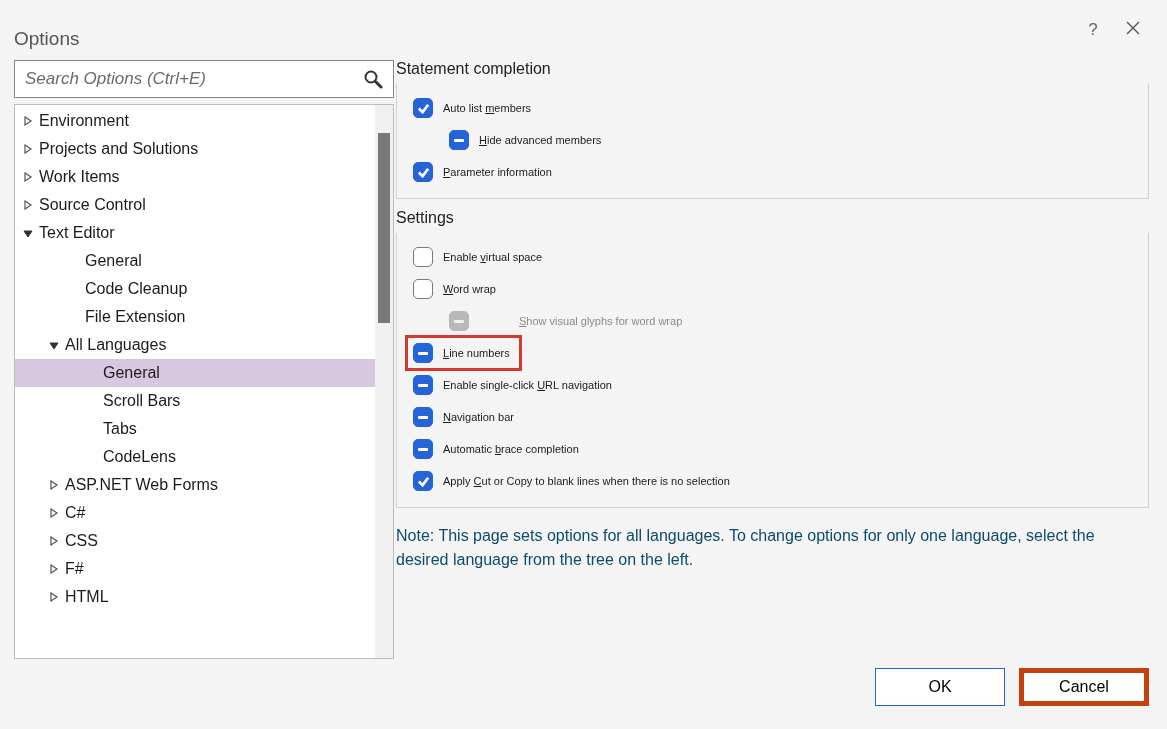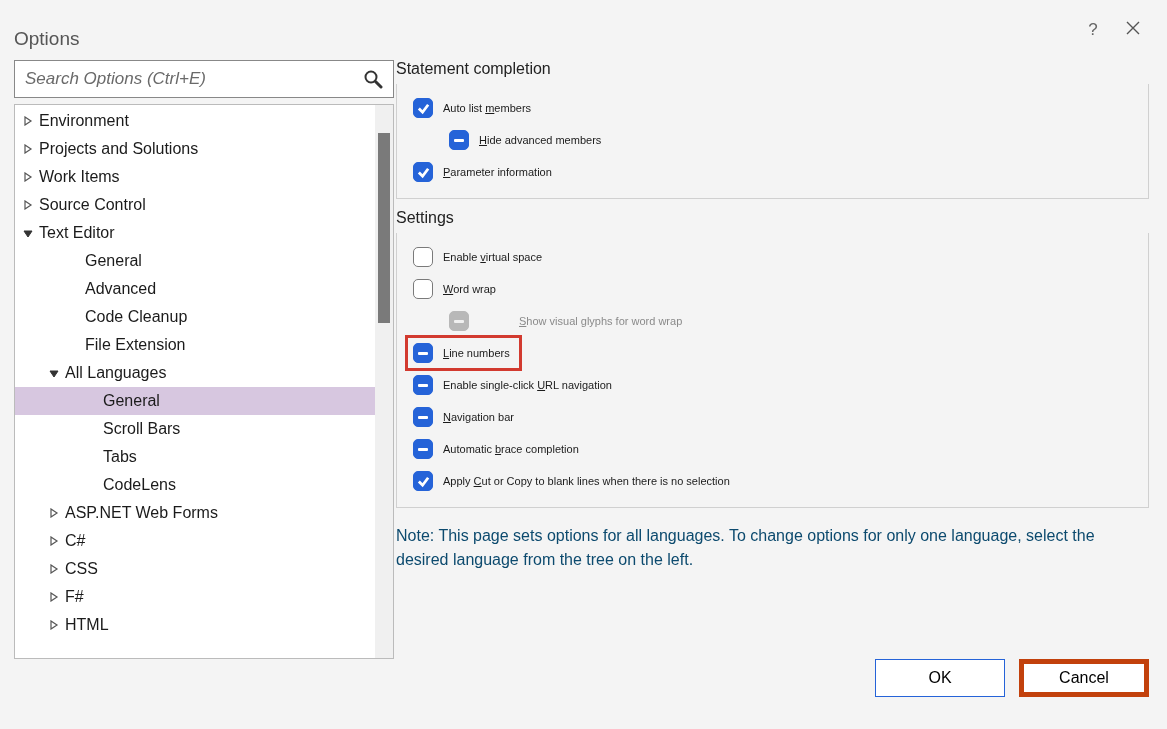--- a/index.html
+++ b/index.html
@@ -218,20 +218,21 @@
     font-size: 16px;
     color: #0c4a6e;
     padding: 6px 0 0 0;
     line-height: 1.5;
   }
   
   .footer {
     height: 70px;
     display: flex;
     justify-content: flex-end;
+    align-items: center;
     gap: 14px;
     padding: 0 18px 14px 10px;
   }
   .btn {
     height: 38px;
     min-width: 130px;
     background: #fff;
     border: 5px solid #c2410c;
     font-size: 16px;
     cursor: pointer;
@@ -310,24 +311,20 @@
                 </svg>
               </span>
               <span>Text Editor</span>
             </div>
             <div class="tree-item" style="padding-left: 52px;">
               <span class="expander "></span>
               <span>General</span>
             </div>
             <div class="tree-item" style="padding-left: 52px;">
               <span class="expander "></span>
-              <span>Advanced</span>
-            </div>
-            <div class="tree-item" style="padding-left: 52px;">
-              <span class="expander "></span>
               <span>Code Cleanup</span>
             </div>
             <div class="tree-item" style="padding-left: 52px;">
               <span class="expander "></span>
               <span>File Extension</span>
             </div>
             <div class="tree-item" style="padding-left: 32px;">
               <span class="expander exp-expanded">
                 <svg viewBox="0 0 10 10">
                   <path d="M1 3 L9 3 L5 9 Z" fill="#333"></path>

